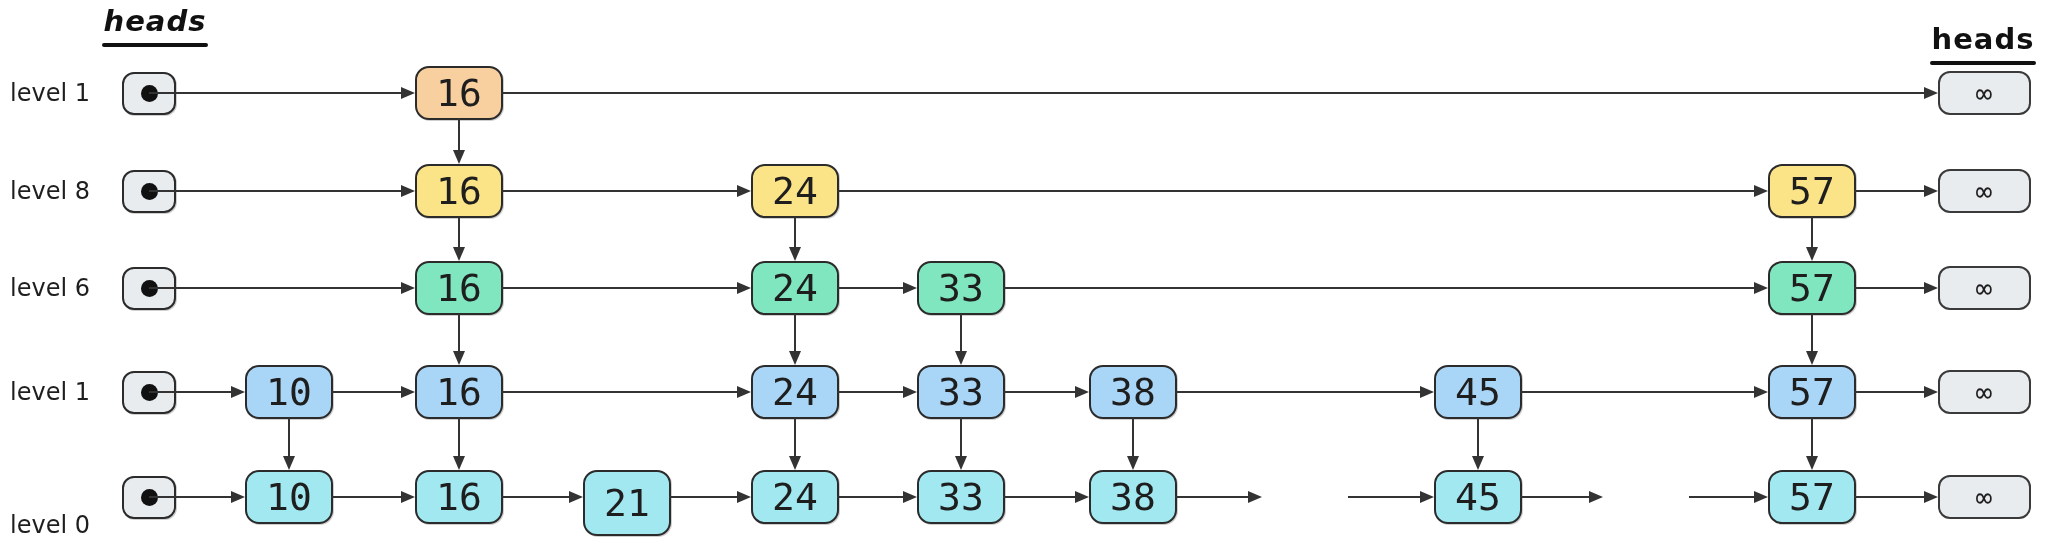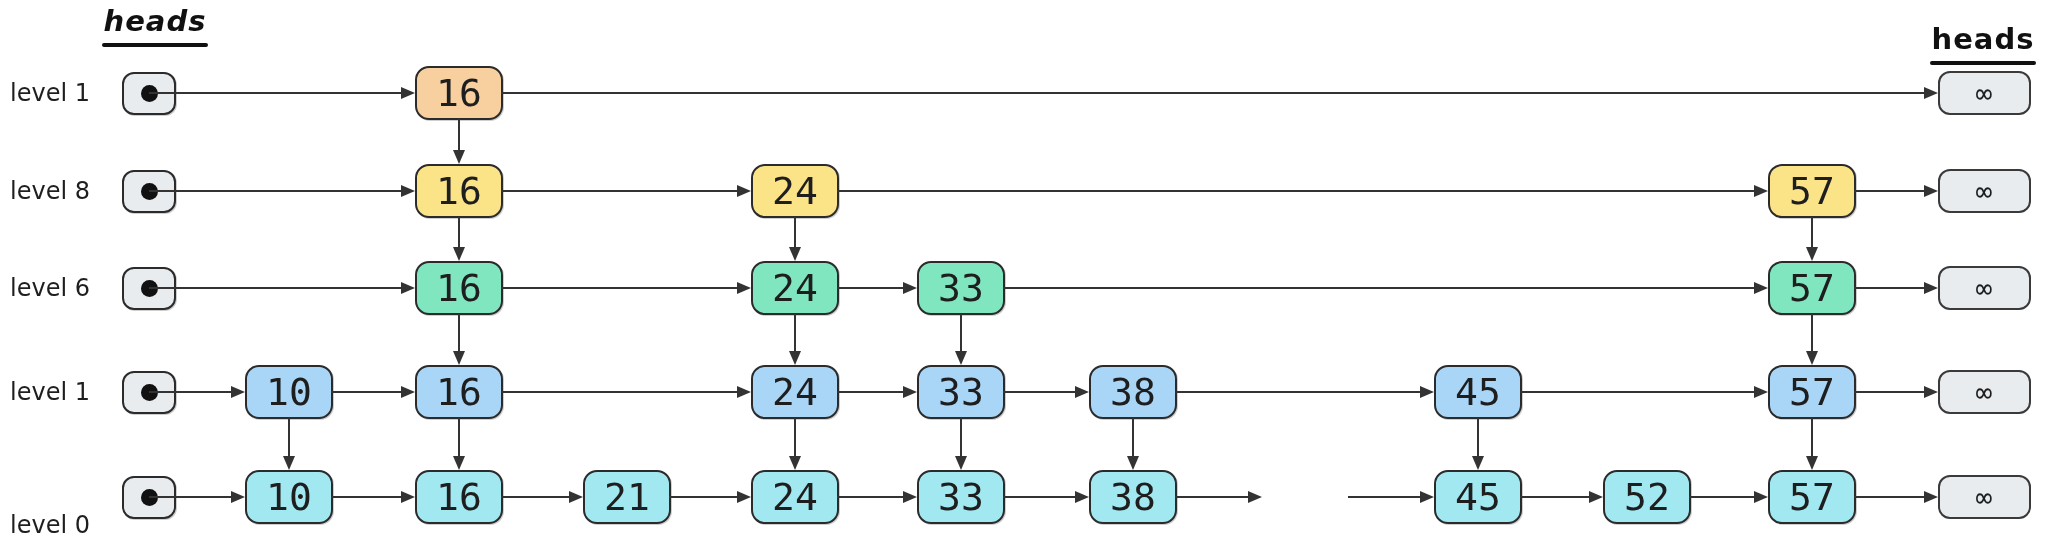--- a/index.html
+++ b/index.html
@@ -128,26 +128,25 @@
     <div class="h-line" style="left: 1520px; top: 390.8px; width: 236px;"></div>
     <div class="ah-right" style="left: 1754px; top: 385.5px;"></div>
     <div class="h-line" style="left: 1854px; top: 390.8px; width: 71.5px;"></div>
     <div class="ah-right" style="left: 1923.5px; top: 385.5px;"></div>
     <div class="level-label" style="top: 510px;">level 0</div>
     <div class="node head-node" style="left: 122px; top: 475.5px; width: 54px; height: 43px; background: rgb(233, 236, 239);">
       <div class="head-dot"></div>
     </div>
     <div class="node value-node" style="left: 245px; top: 470px; width: 88px; height: 54px; background: rgb(162, 232, 241);">10</div>
     <div class="node value-node" style="left: 415px; top: 470px; width: 88px; height: 54px; background: rgb(162, 232, 241);">16</div>
-    <div class="node value-node" style="left: 583px; top: 470px; width: 88px; height: 54px; background: rgb(162, 232, 241);">21</div>
+    <div class="node value-node" style="left: 583px; top: 470px; width: 88px; height: 66px; background: rgb(162, 232, 241);">21</div>
     <div class="node value-node" style="left: 751px; top: 470px; width: 88px; height: 54px; background: rgb(162, 232, 241);">24</div>
     <div class="node value-node" style="left: 917px; top: 470px; width: 88px; height: 54px; background: rgb(162, 232, 241);">33</div>
     <div class="node value-node" style="left: 1089px; top: 470px; width: 88px; height: 54px; background: rgb(162, 232, 241);">38</div>
     <div class="node value-node" style="left: 1434px; top: 470px; width: 88px; height: 54px; background: rgb(162, 232, 241);">45</div>
-    <div class="node value-node" style="left: 1603px; top: 470px; width: 88px; height: 54px; background: rgb(162, 232, 241);">52</div>
     <div class="node value-node" style="left: 1768px; top: 470px; width: 88px; height: 54px; background: rgb(162, 232, 241);">57</div>
     <div class="node tail-node" style="left: 1937.5px; top: 475px; width: 93px; height: 44px; background: rgb(233, 236, 239);">∞</div>
     <div class="h-line" style="left: 149px; top: 495.8px; width: 84px;"></div>
     <div class="ah-right" style="left: 231px; top: 490.5px;"></div>
     <div class="h-line" style="left: 331px; top: 495.8px; width: 72px;"></div>
     <div class="ah-right" style="left: 401px; top: 490.5px;"></div>
     <div class="h-line" style="left: 501px; top: 495.8px; width: 70px;"></div>
     <div class="ah-right" style="left: 569px; top: 490.5px;"></div>
     <div class="h-line" style="left: 669px; top: 495.8px; width: 70px;"></div>
     <div class="ah-right" style="left: 737px; top: 490.5px;"></div>

